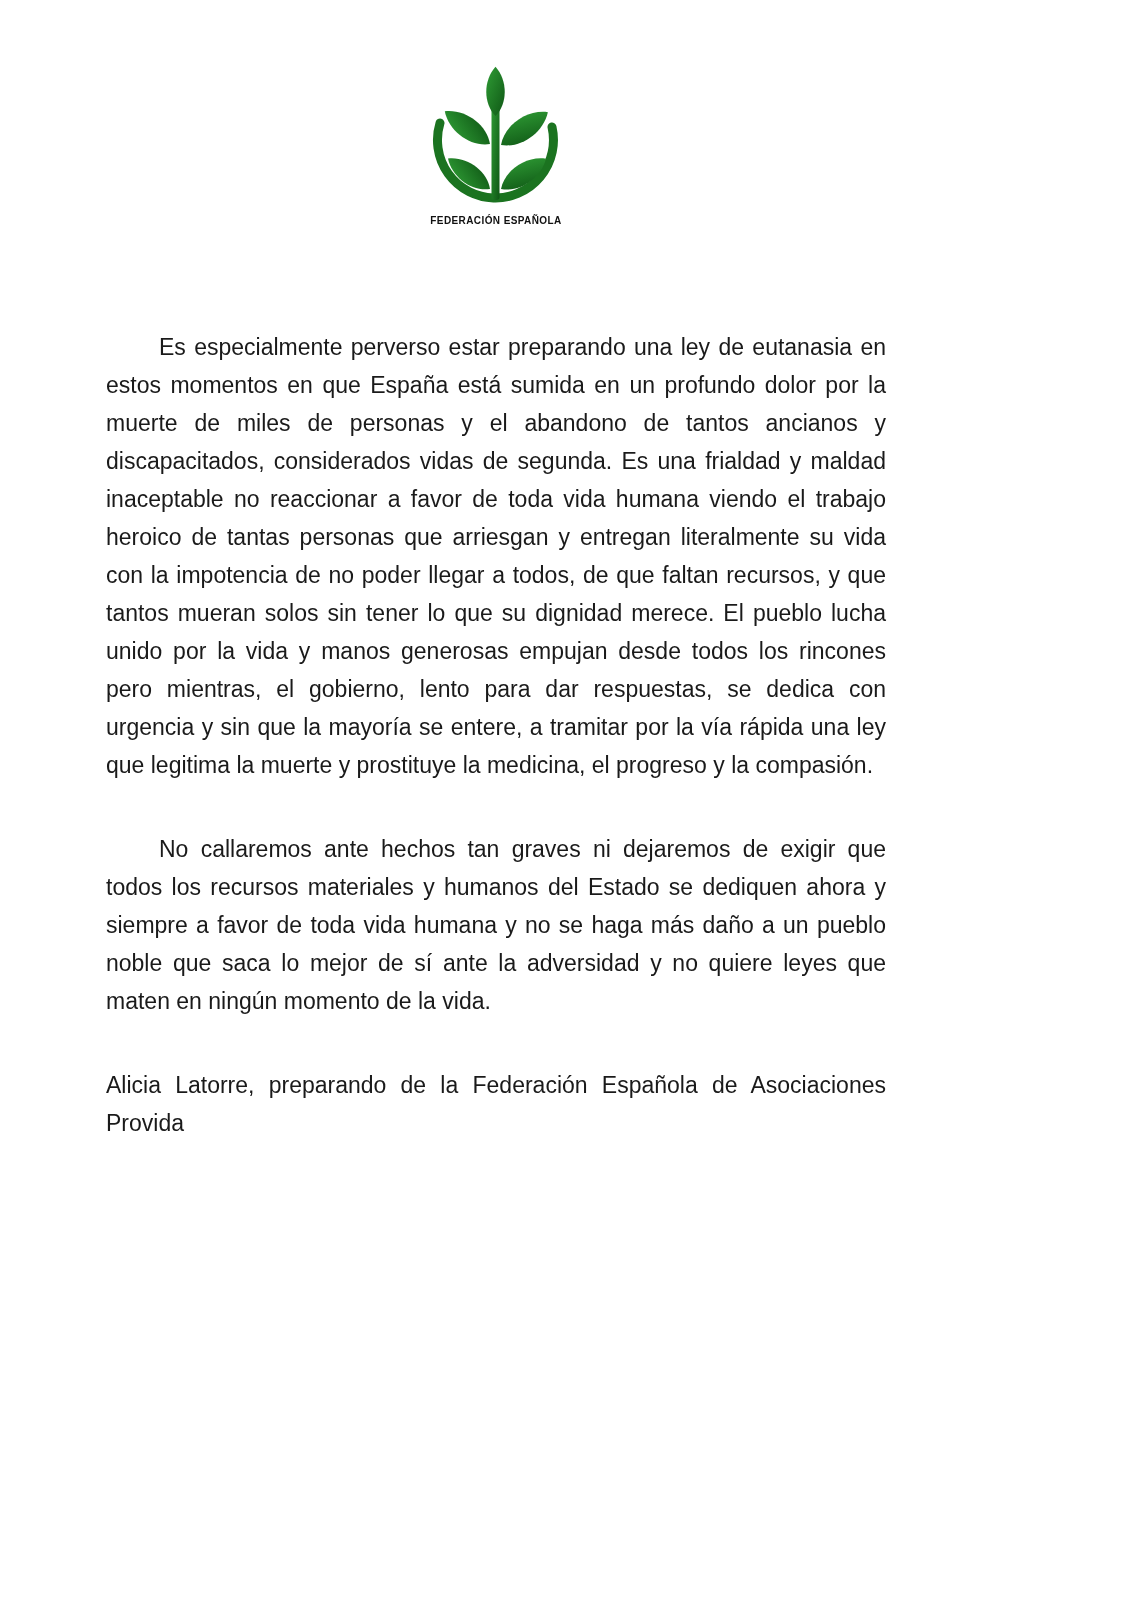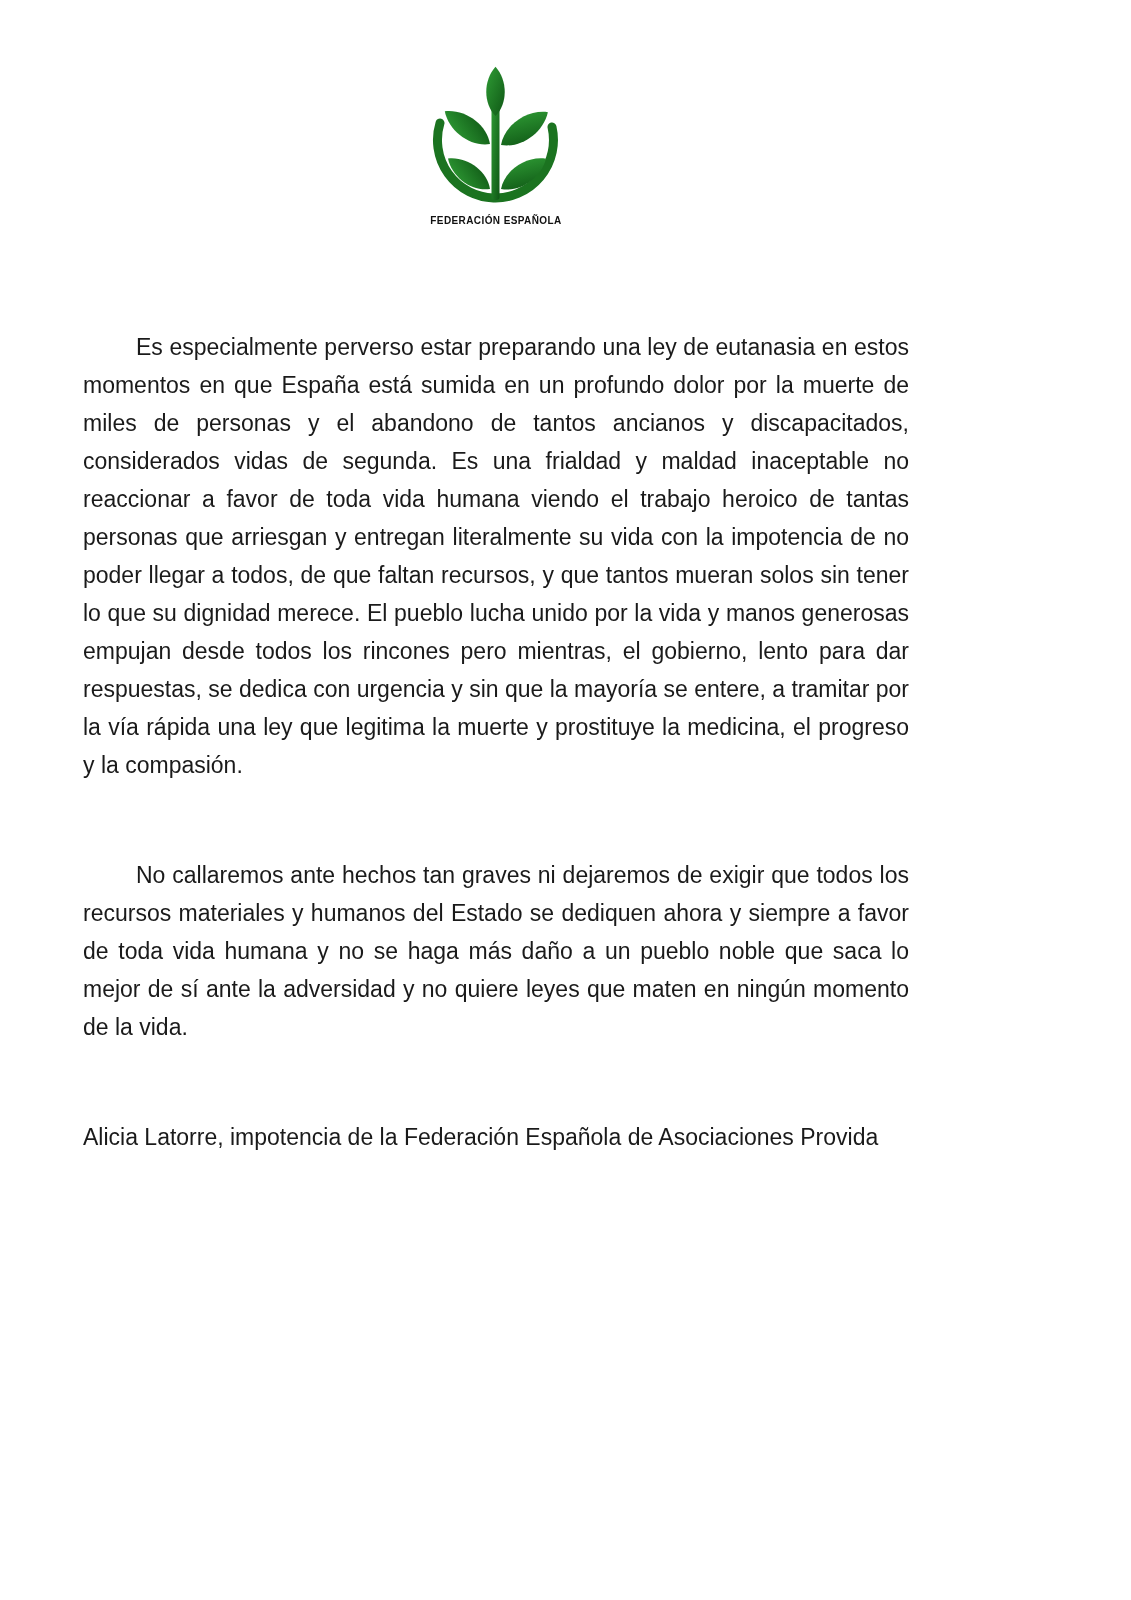--- a/index.html
+++ b/index.html
@@ -28,34 +28,34 @@
   }
   .logo-caption {
     margin-top: 0;
     font-weight: bold;
     font-size: 10px;
     line-height: 14px;
     letter-spacing: 0.4px;
     color: #111111;
   }
   .letter-body {
-    padding: 0 83px;
+    padding: 0 106px;
     margin-top: 100px;
     font-size: 23px;
     line-height: 38px;
     text-align: justify;
   }
   .letter-body p {
     margin: 0;
   }
   .para.indent {
     text-indent: 53px;
   }
   .para + .para {
-    margin-top: 72px;
+    margin-top: 46px;
   }
 </style>
 </head>
 <body>
 
 <div class="page">
 
   <header class="logo-block">
     <svg viewBox="0 0 150 152" aria-hidden="true">
       <defs>
@@ -80,16 +80,16 @@
     </svg>
 
     <div class="logo-caption">
       <div>FEDERACIÓN ESPAÑOLA</div>
     </div>
   </header>
 
   <main class="letter-body">
     <p class="para indent">Es especialmente perverso estar preparando una ley de eutanasia en estos momentos en que España está sumida en un profundo dolor por la muerte de miles de personas y el abandono de tantos ancianos y discapacitados, considerados vidas de segunda. Es una frialdad y maldad inaceptable no reaccionar a favor de toda vida humana viendo el trabajo heroico de tantas personas que arriesgan y entregan literalmente su vida con la impotencia de no poder llegar a todos, de que faltan recursos, y que tantos mueran solos sin tener lo que su dignidad merece. El pueblo lucha unido por la vida y manos generosas empujan desde todos los rincones pero mientras, el gobierno, lento para dar respuestas, se dedica con urgencia y sin que la mayoría se entere, a tramitar por la vía rápida una ley que legitima la muerte y prostituye la medicina, el progreso y la compasión.</p>
     <p class="para indent">No callaremos ante hechos tan graves ni dejaremos de exigir que todos los recursos materiales y humanos del Estado se dediquen ahora y siempre a favor de toda vida humana y no se haga más daño a un pueblo noble que saca lo mejor de sí ante la adversidad y no quiere leyes que maten en ningún momento de la vida.</p>
-    <p class="para signature">Alicia Latorre, impotencia de la Federación Española de Asociaciones Provida</p>
+    <p class="para signature">Alicia Latorre, preparando de la Federación Española de Asociaciones Provida</p>
   </main>
 
 </div>
 
 </body></html>

